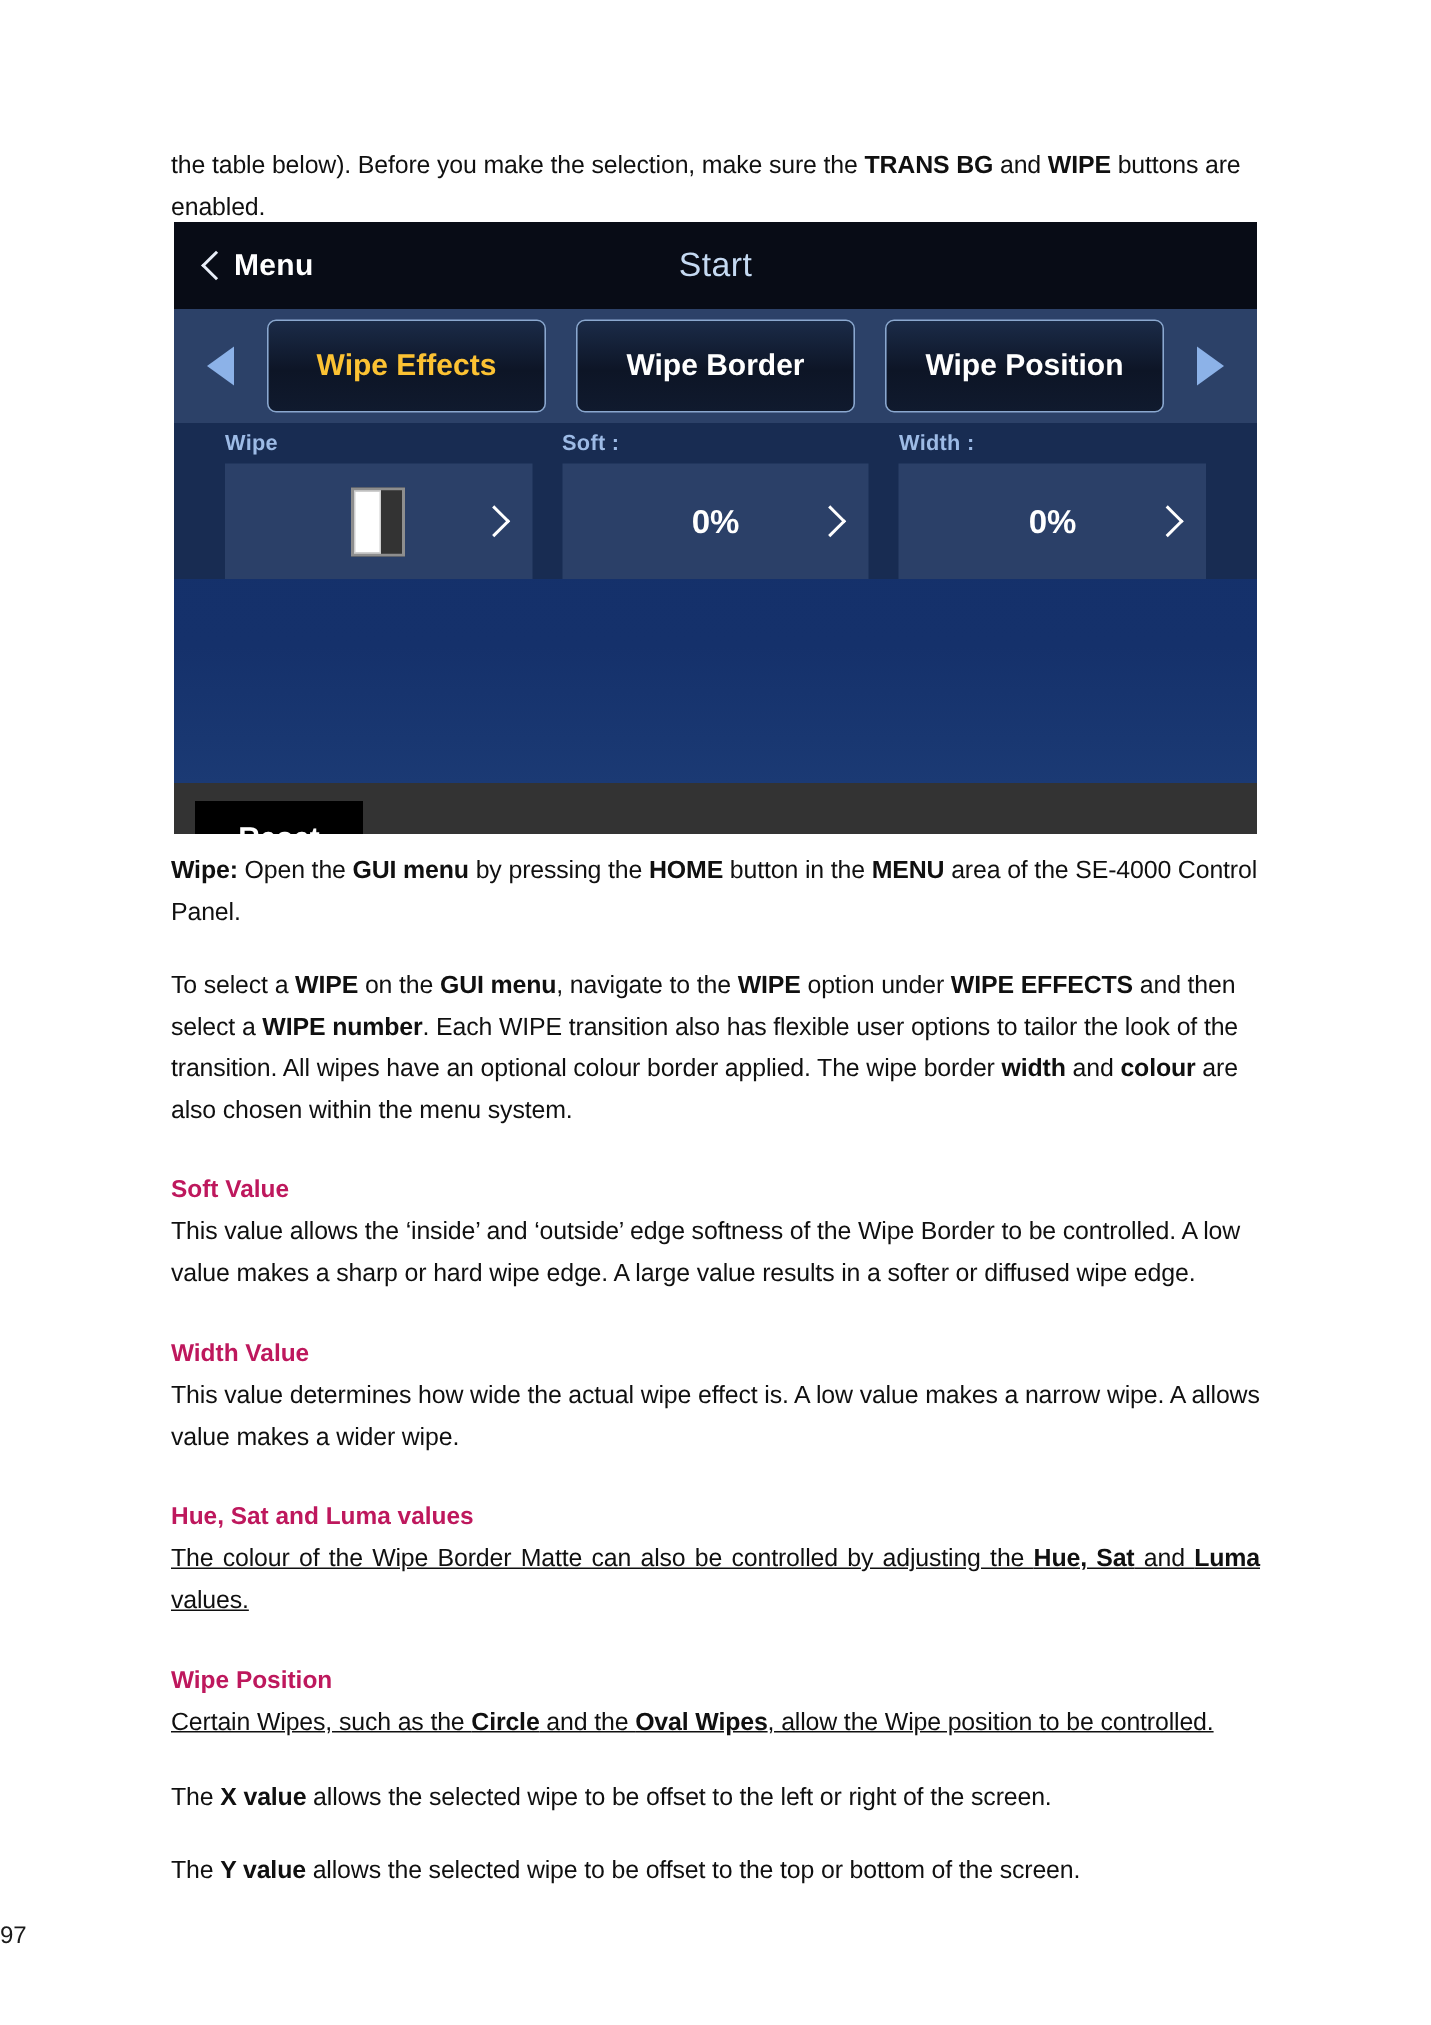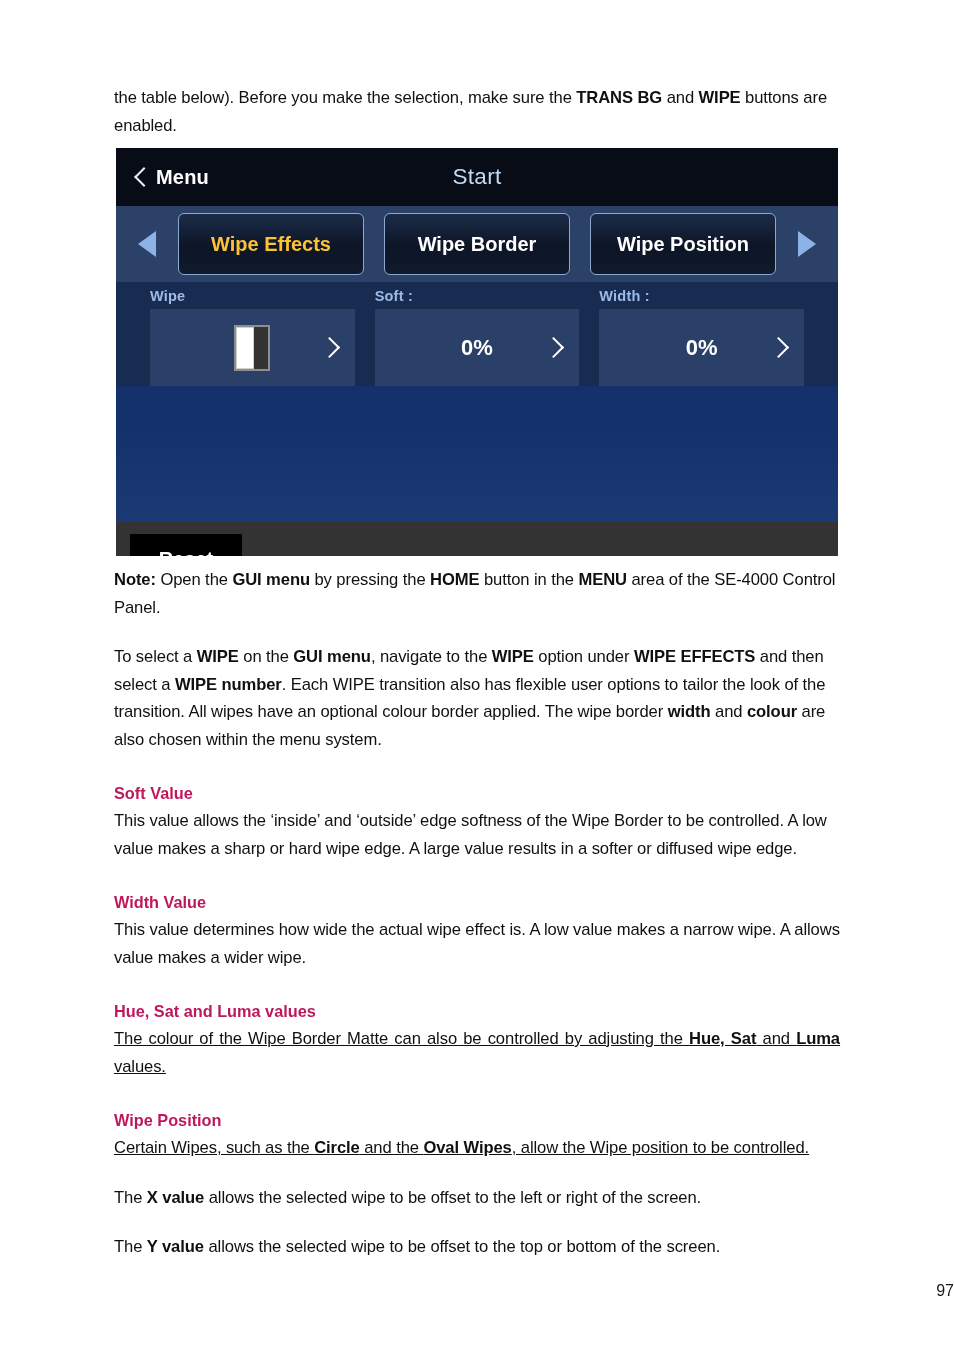--- a/index.html
+++ b/index.html
@@ -19,21 +19,21 @@
   .page {
     position: absolute;
     left: 0; top: 0;
     width: 954px;
     height: 1350px;
   }
 
   .content {
     position: absolute;
     left: 114px;
-    top: 84px;
+    top: 96px;
     width: 726px;
   }
 
   p.body-text {
     font-size: 16.6px;
     line-height: 27.5px;
     margin: 0 0 0 0;
     color: #101010;
     letter-spacing: -0.1px;
   }
@@ -244,21 +244,21 @@
     display: flex;
     align-items: center;
     justify-content: center;
     cursor: pointer;
   }
 
   .page-number {
     position: absolute;
     left: 0; right: 0;
     top: 1282px;
-    text-align: right;
+    text-align: left;
     font-size: 16px;
     color: #1a1a1a;
   }
 </style>
 </head>
 <body>
 
 <div class="page">
 
   <div class="content">
@@ -329,21 +329,21 @@
     </div>
 
     <div class="dev-footer">
       <div class="reset-btn">Reset</div>
     </div>
 
   </div>
 
   <div class="content" style="top: 566px;">
 
-    <p class="body-text"><b>Note:</b> Open the <b>GUI menu</b> by pressing the <b>HOME</b> button in the <b>MENU</b> area of the SE-4000 Control Panel.</p>
+    <p class="body-text"><b>Wipe:</b> Open the <b>GUI menu</b> by pressing the <b>HOME</b> button in the <b>MENU</b> area of the SE-4000 Control Panel.</p>
     <div class="gap-md"></div>
 
     <p class="body-text">To select a <b>WIPE</b> on the <b>GUI menu</b>, navigate to the <b>WIPE</b> option under <b>WIPE EFFECTS</b> and then select a <b>WIPE number</b>. Each WIPE transition also has flexible user options to tailor the look of the transition. All wipes have an optional colour border applied. The wipe border <b>width</b> and <b>colour</b> are also chosen within the menu system.</p>
     <div class="gap-lg"></div>
 
     <h4 class="sub-head">Soft Value</h4>
     <p class="body-text">This value allows the ‘inside’ and ‘outside’ edge softness of the Wipe Border to be controlled. A low value makes a sharp or hard wipe edge. A large value results in a softer or diffused wipe edge.</p>
     <div class="gap-lg"></div>
 
     <h4 class="sub-head">Width Value</h4>

